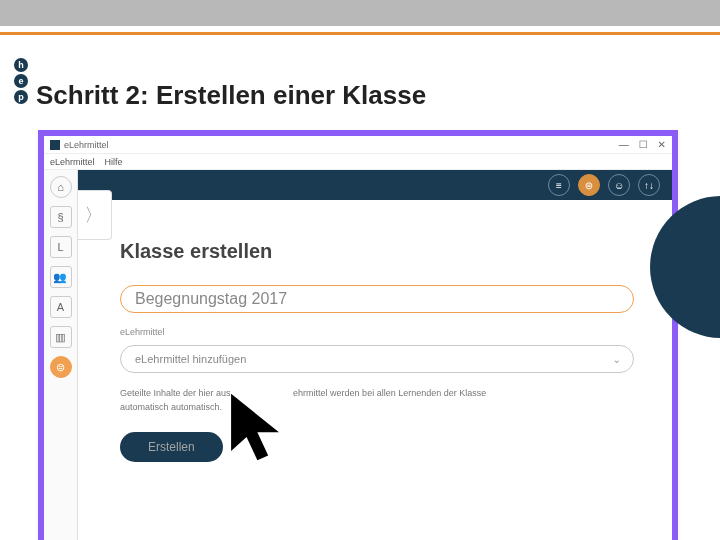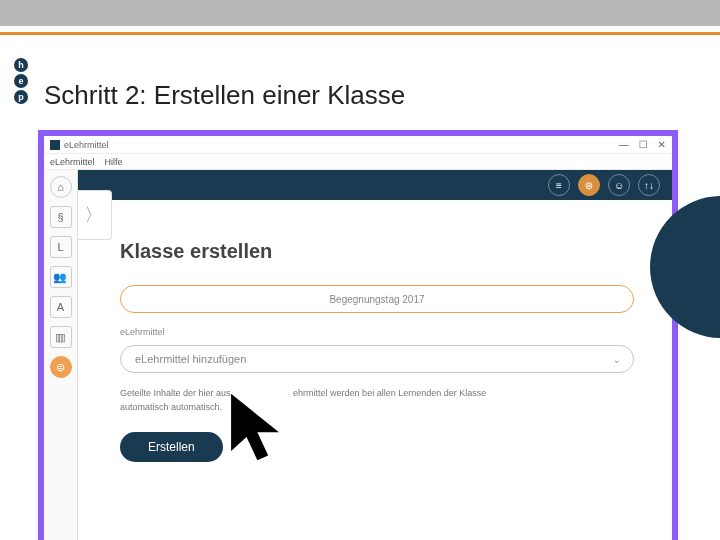--- a/index.html
+++ b/index.html
@@ -4,21 +4,21 @@
 <style>
   * { box-sizing: border-box; margin: 0; padding: 0; }
   body { width: 720px; height: 540px; background: #fff; font-family: Arial, sans-serif; position: relative; overflow: hidden; }
   
   .top-gray-bar { height: 26px; background: #b8b8b8; }
   .orange-divider { height: 3px; background: #e88b2e; margin-top: 6px; }
   
   .logo-hep { position: absolute; top: 58px; left: 14px; display: flex; flex-direction: column; gap: 2px; }
   .logo-hep span { width: 14px; height: 14px; border-radius: 50%; background: #1a3a52; color: #fff; font-size: 9px; font-weight: bold; display: flex; align-items: center; justify-content: center; }
   
-  .slide-title { position: absolute; top: 80px; left: 44px; font-size: 26px; color: #222; font-weight: normal; }
+  .slide-title { position: absolute; top: 80px; left: 36px; font-size: 26px; color: #222; font-weight: bold; }
   
   .app-window { position: absolute; top: 130px; left: 38px; width: 640px; height: 427px; border: 6px solid #8b5cf6; background: #fff; box-shadow: 0 1px 4px rgba(0,0,0,0.08); }
   
   .window-titlebar { height: 18px; background: #fff; display: flex; align-items: center; border-bottom: 1px solid #eee; padding: 0 6px; font-size: 9px; color: #666; }
   .window-titlebar .title-left { display: flex; align-items: center; gap: 4px; }
   .window-titlebar .tiny-icon { width: 10px; height: 10px; background: #1a3a52; }
   .window-controls { margin-left: auto; display: flex; gap: 10px; font-size: 10px; color: #666; }
   
   .window-menubar { height: 16px; display: flex; align-items: center; gap: 10px; padding: 0 6px; font-size: 9px; color: #555; border-bottom: 1px solid #eee; }
   
@@ -35,27 +35,27 @@
   .header-btn { width: 22px; height: 22px; border-radius: 50%; border: 1.5px solid #6a8aa0; display: flex; align-items: center; justify-content: center; font-size: 10px; color: #fff; }
   .header-btn.active { background: #d89040; border-color: #d89040; }
   
   .chevron-box { position: absolute; top: 20px; left: -2px; width: 36px; height: 50px; background: #fff; border: 1px solid #ddd; border-left: none; border-radius: 0 4px 4px 0; display: flex; align-items: center; justify-content: center; font-size: 18px; color: #999; z-index: 5; }
   
   .panel { padding: 40px 38px 20px 42px; }
   .panel-title { font-size: 20px; color: #444; font-weight: bold; margin-bottom: 22px; }
   
   .form-field { margin-bottom: 14px; position: relative; }
   .field-label { font-size: 9px; color: #888; margin-bottom: 3px; display: block; }
-  .text-input { width: 100%; height: 28px; border: 1.5px solid #f0a050; border-radius: 14px; padding: 0 14px; font-size: 10px; color: #888; outline: none; text-align: center; }
+  .text-input { width: 100%; height: 28px; border: 1.5px solid #f0a050; border-radius: 14px; padding: 0 14px; font-size: 16px; color: #888; outline: none; }
   .select-input { width: 100%; height: 28px; border: 1px solid #c8c8c8; border-radius: 14px; padding: 0 14px; font-size: 11px; color: #888; outline: none; background: #fff; position: relative; display: flex; align-items: center; margin-top: 8px; }
   .select-chevron { position: absolute; right: 12px; top: 50%; transform: translateY(-50%); font-size: 10px; color: #999; }
   
   .note-text { font-size: 9px; color: #777; line-height: 1.5; margin-top: 4px; max-width: 500px; }
   
-  .primary-btn { margin-top: 18px; padding: 8px 28px; background: #1a3a52; color: #ffffff; border: none; border-radius: 18px; font-size: 12px; cursor: pointer; }
+  .primary-btn { margin-top: 18px; padding: 8px 28px; background: #1a3a52; color: #a3a3a3; border: none; border-radius: 18px; font-size: 12px; cursor: pointer; }
   
   .cursor-arrow { position: absolute; top: 386px; left: 222px; z-index: 20; }
   .cursor-arrow svg { width: 80px; height: 85px; }
   
   .big-circle { position: absolute; top: 196px; right: -72px; width: 142px; height: 142px; border-radius: 50%; background: #1a3a52; z-index: 3; }
 </style>
 </head>
 <body>
 
 <div class="top-gray-bar"></div>

